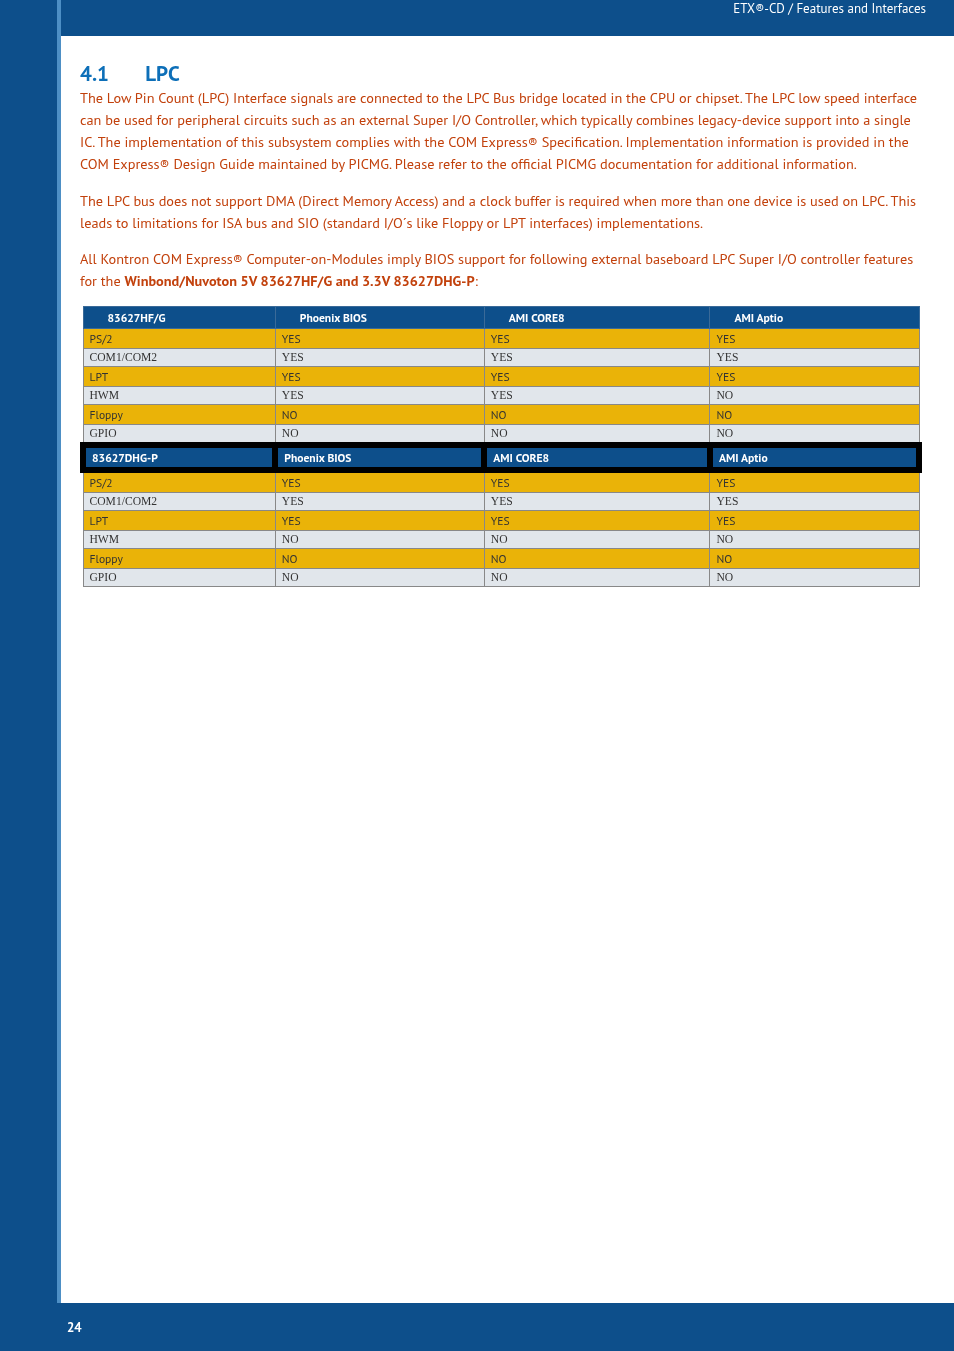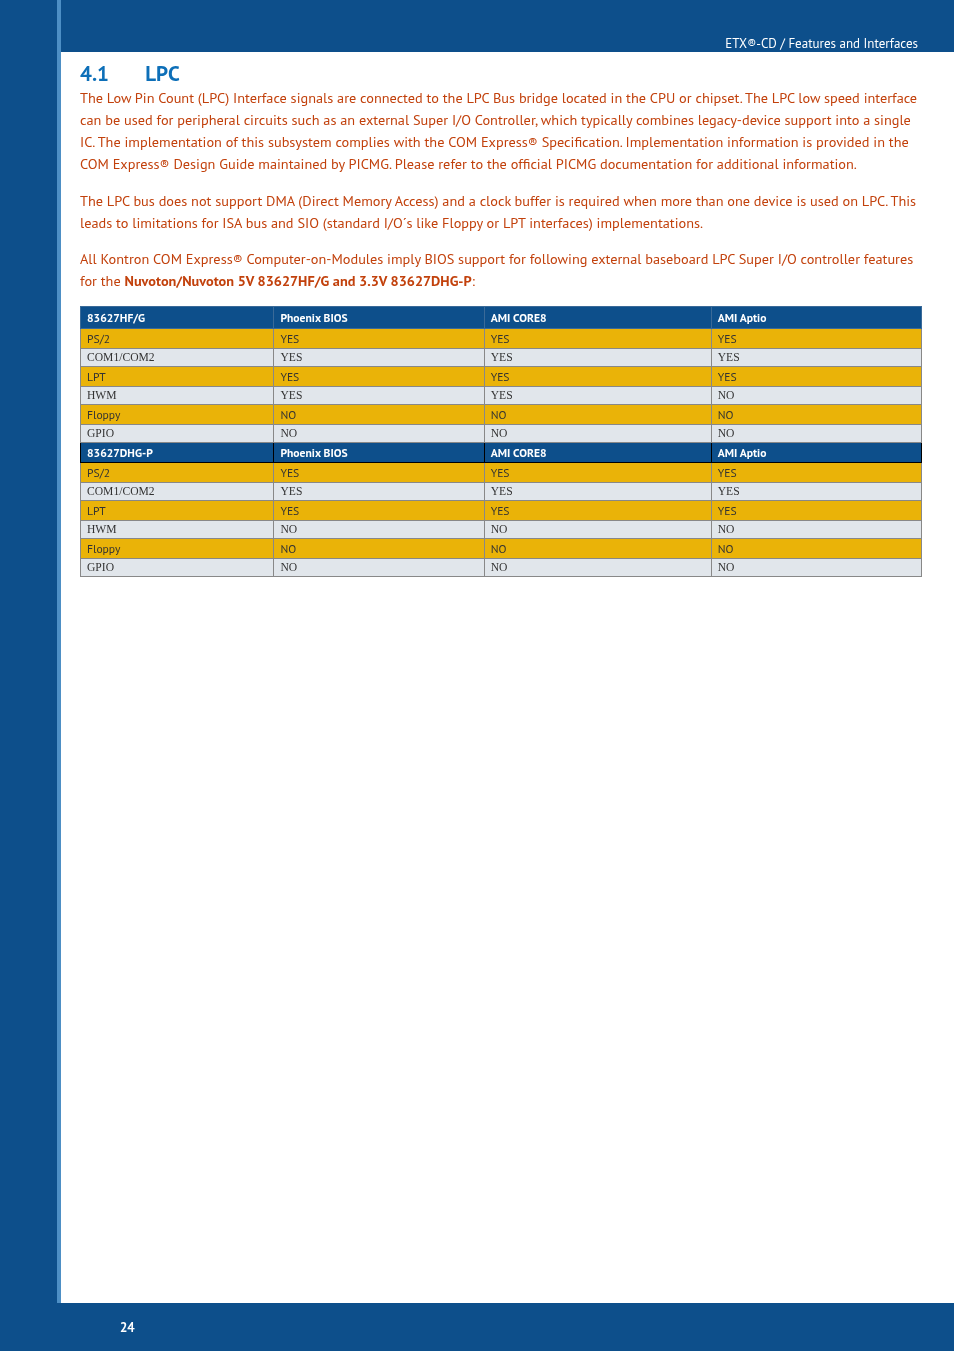--- a/index.html
+++ b/index.html
@@ -1,39 +1,39 @@
 <!DOCTYPE html>
 <html><head>
 <meta charset="utf-8">
 <style>
   * { margin: 0; padding: 0; box-sizing: border-box; }
   body { font-family: "Segoe UI", "PT Sans", Arial, sans-serif; background: #fff; color: #333;
          width: 954px; height: 1351px; position: relative; font-size: 14.3px; }
   .sidebar { position: absolute; left: 0; top: 0; width: 60px; height: 100%; background: #0d4f8b; }
   .side-light { position: absolute; left: 57px; top: 0; width: 4px; height: 100%; background: #4d8fc5; }
-  .header-bar { position: absolute; left: 61px; right: 0; top: 0; height: 52px;
+  .header-bar { position: absolute; left: 61px; right: 0; top: 0; height: 36px;
                 background: #0d4f8b; color: #fff; display: flex; justify-content: flex-end;
-                align-items: flex-end; padding-right: 36px; font-size: 13px; }
+                align-items: flex-start; padding-right: 28px; font-size: 13px; }
   .content { position: absolute; left: 80px; right: 32px; top: 60px; }
   .h1 { color: #0d6fb8; font-size: 28px; font-weight: 700; margin-bottom: 22px; letter-spacing: -0.2px; }
   .h1 .num { display: inline-block; width: 44px; }
   .h2 { color: #0d6fb8; font-size: 21px; font-weight: 700; }
   .h2 .num { display: inline-block; width: 60px; }
   p { color: #c2410c; line-height: 1.55; margin-bottom: 14px; }
   .bold { font-weight: 700; }
   table { width: 100%; border-collapse: collapse; margin-bottom: 6px; font-size: 11.6px; }
-  th { background: #0d4f8b; color: #fff; font-weight: 700; text-align: left; padding: 3px 6px;
+  th { background: #0d4f8b; color: #fff; font-weight: 700; text-align: left; padding: 3px 24px;
        border: 1px solid #3a6a98; }
   td { padding: 2px 6px; border: 1px solid #888; }
   tr.stripe td { background: #e1e6eb; font-family: Liberation Serif, serif; }
   tr.plain  td { background: #eab308; }
-  tr.header2 td { background: #0d4f8b; color: #fff; font-weight: 700; border: 1px solid #000000; }
+  tr.header2 td { background: #0d4f8b; color: #fff; font-weight: 700; border: 6px solid #000000; }
   .footer { position: absolute; left: 0; bottom: 0; width: 100%; height: 48px;
             background: #0d4f8b; color: #fff; display: flex; align-items: center;
-            padding-left: 120px; font-weight: 700; font-size: 13px; }
+            padding-left: 67px; font-weight: 700; font-size: 13px; }
 </style>
 </head>
 <body>
 
 <div class="sidebar"></div>
 <div class="side-light"></div>
 
 <div class="header-bar">
   <span>ETX®-CD / Features and Interfaces</span>
 </div>
@@ -42,21 +42,21 @@
 
 
   <div class="h2">
     <span class="num">4.1</span>
     <span>LPC</span>
   </div>
 
   <p>The Low Pin Count (LPC) Interface signals are connected to the LPC Bus bridge located in the CPU or chipset. The LPC low speed interface can be used for peripheral circuits such as an external Super I/O Controller, which typically combines legacy-device support into a single IC. The implementation of this subsystem complies with the COM Express® Specification. Implementation information is provided in the COM Express® Design Guide maintained by PICMG. Please refer to the official PICMG documentation for additional information.</p>
   <p>The LPC bus does not support DMA (Direct Memory Access) and a clock buffer is required when more than one device is used on LPC. This leads to limitations for ISA bus and SIO (standard I/O´s like Floppy or LPT interfaces) implementations.</p>
   <p>
-    <span>All Kontron COM Express® Computer-on-Modules imply BIOS support for following external baseboard LPC Super I/O controller features for the </span><span class="bold">Nuvoton/Nuvoton 5V 83627HF/G and 3.3V 83627DHG-P</span><span>:</span>
+    <span>All Kontron COM Express® Computer-on-Modules imply BIOS support for following external baseboard LPC Super I/O controller features for the </span><span class="bold">Winbond/Nuvoton 5V 83627HF/G and 3.3V 83627DHG-P</span><span>:</span>
   </p>
 
   <table>
     <colgroup>
         <col style="width:23%">
         <col style="width:25%">
         <col style="width:27%">
         <col style="width:25%">
       </colgroup>
     <thead>

